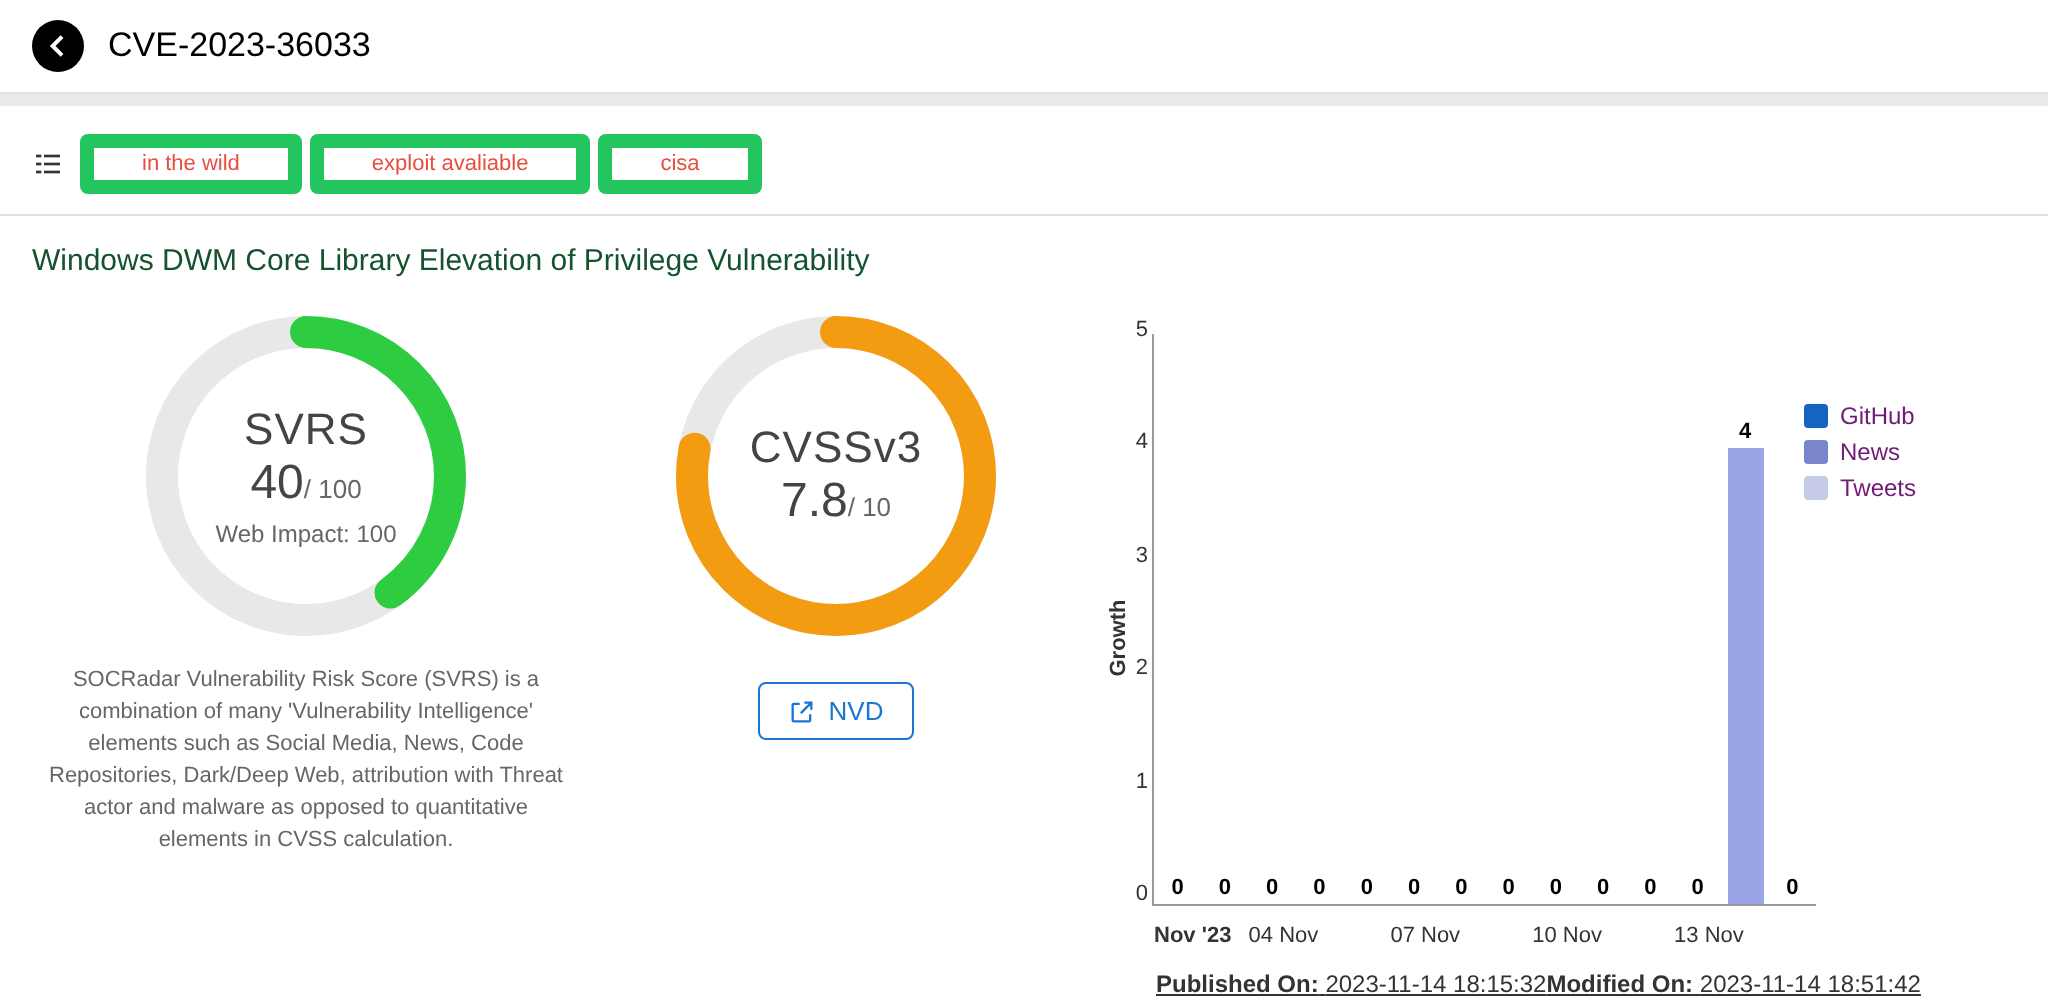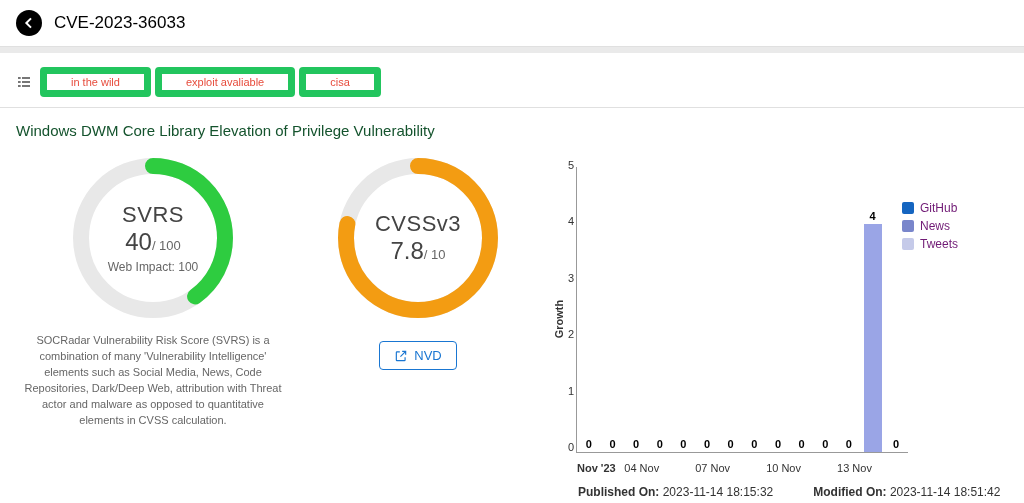--- a/index.html
+++ b/index.html
@@ -36,21 +36,21 @@
 .legend-swatch { width: 12px; height: 12px; border-radius: 2px; }
 .yticks { position: absolute; left: -20px; top: 0; bottom: 26px; width: 18px; display: flex; flex-direction: column; justify-content: space-between; font-size: 11px; color: #333; text-align: right; }
 .plotarea { position: absolute; left: 0; right: 0; top: 8px; bottom: 26px; border-left: 1px solid #999; border-bottom: 1px solid #999; }
 .bars { position: absolute; left: 0; right: 0; bottom: 0; top: 0; display: flex; align-items: flex-end; }
 .bar-slot { flex: 1; display: flex; flex-direction: column; align-items: center; height: 100%; justify-content: flex-end; }
 .bar-val { font-size: 11px; font-weight: bold; color: #000; margin-bottom: 2px; }
 .bar { width: 18px; background: #9aa5e6; }
 .xticks { position: absolute; left: 0; right: 0; bottom: -22px; display: flex; font-size: 11px; color: #333; }
 .xtick { flex: 3; text-align: left; }
 .xtick.first { font-weight: bold; flex:2; text-align:left;}
-.pubrow { display: flex; gap: 40px; font-size: 12px; color: #333; margin-top: 6px; padding-left: 40px;}
+.pubrow { display: flex; font-size: 12px; color: #333; margin-top: 6px; padding-left: 40px; text-decoration: underline;}
 .pubrow b { font-weight: bold; }
 </style>
 </head>
 <body>
 
 <div class="topbar">
   <div class="back">
     <svg viewBox="0 0 24 24" fill="none" stroke="currentColor" stroke-width="3">
         <path d="M15 5l-7 7 7 7"></path>
       </svg>

